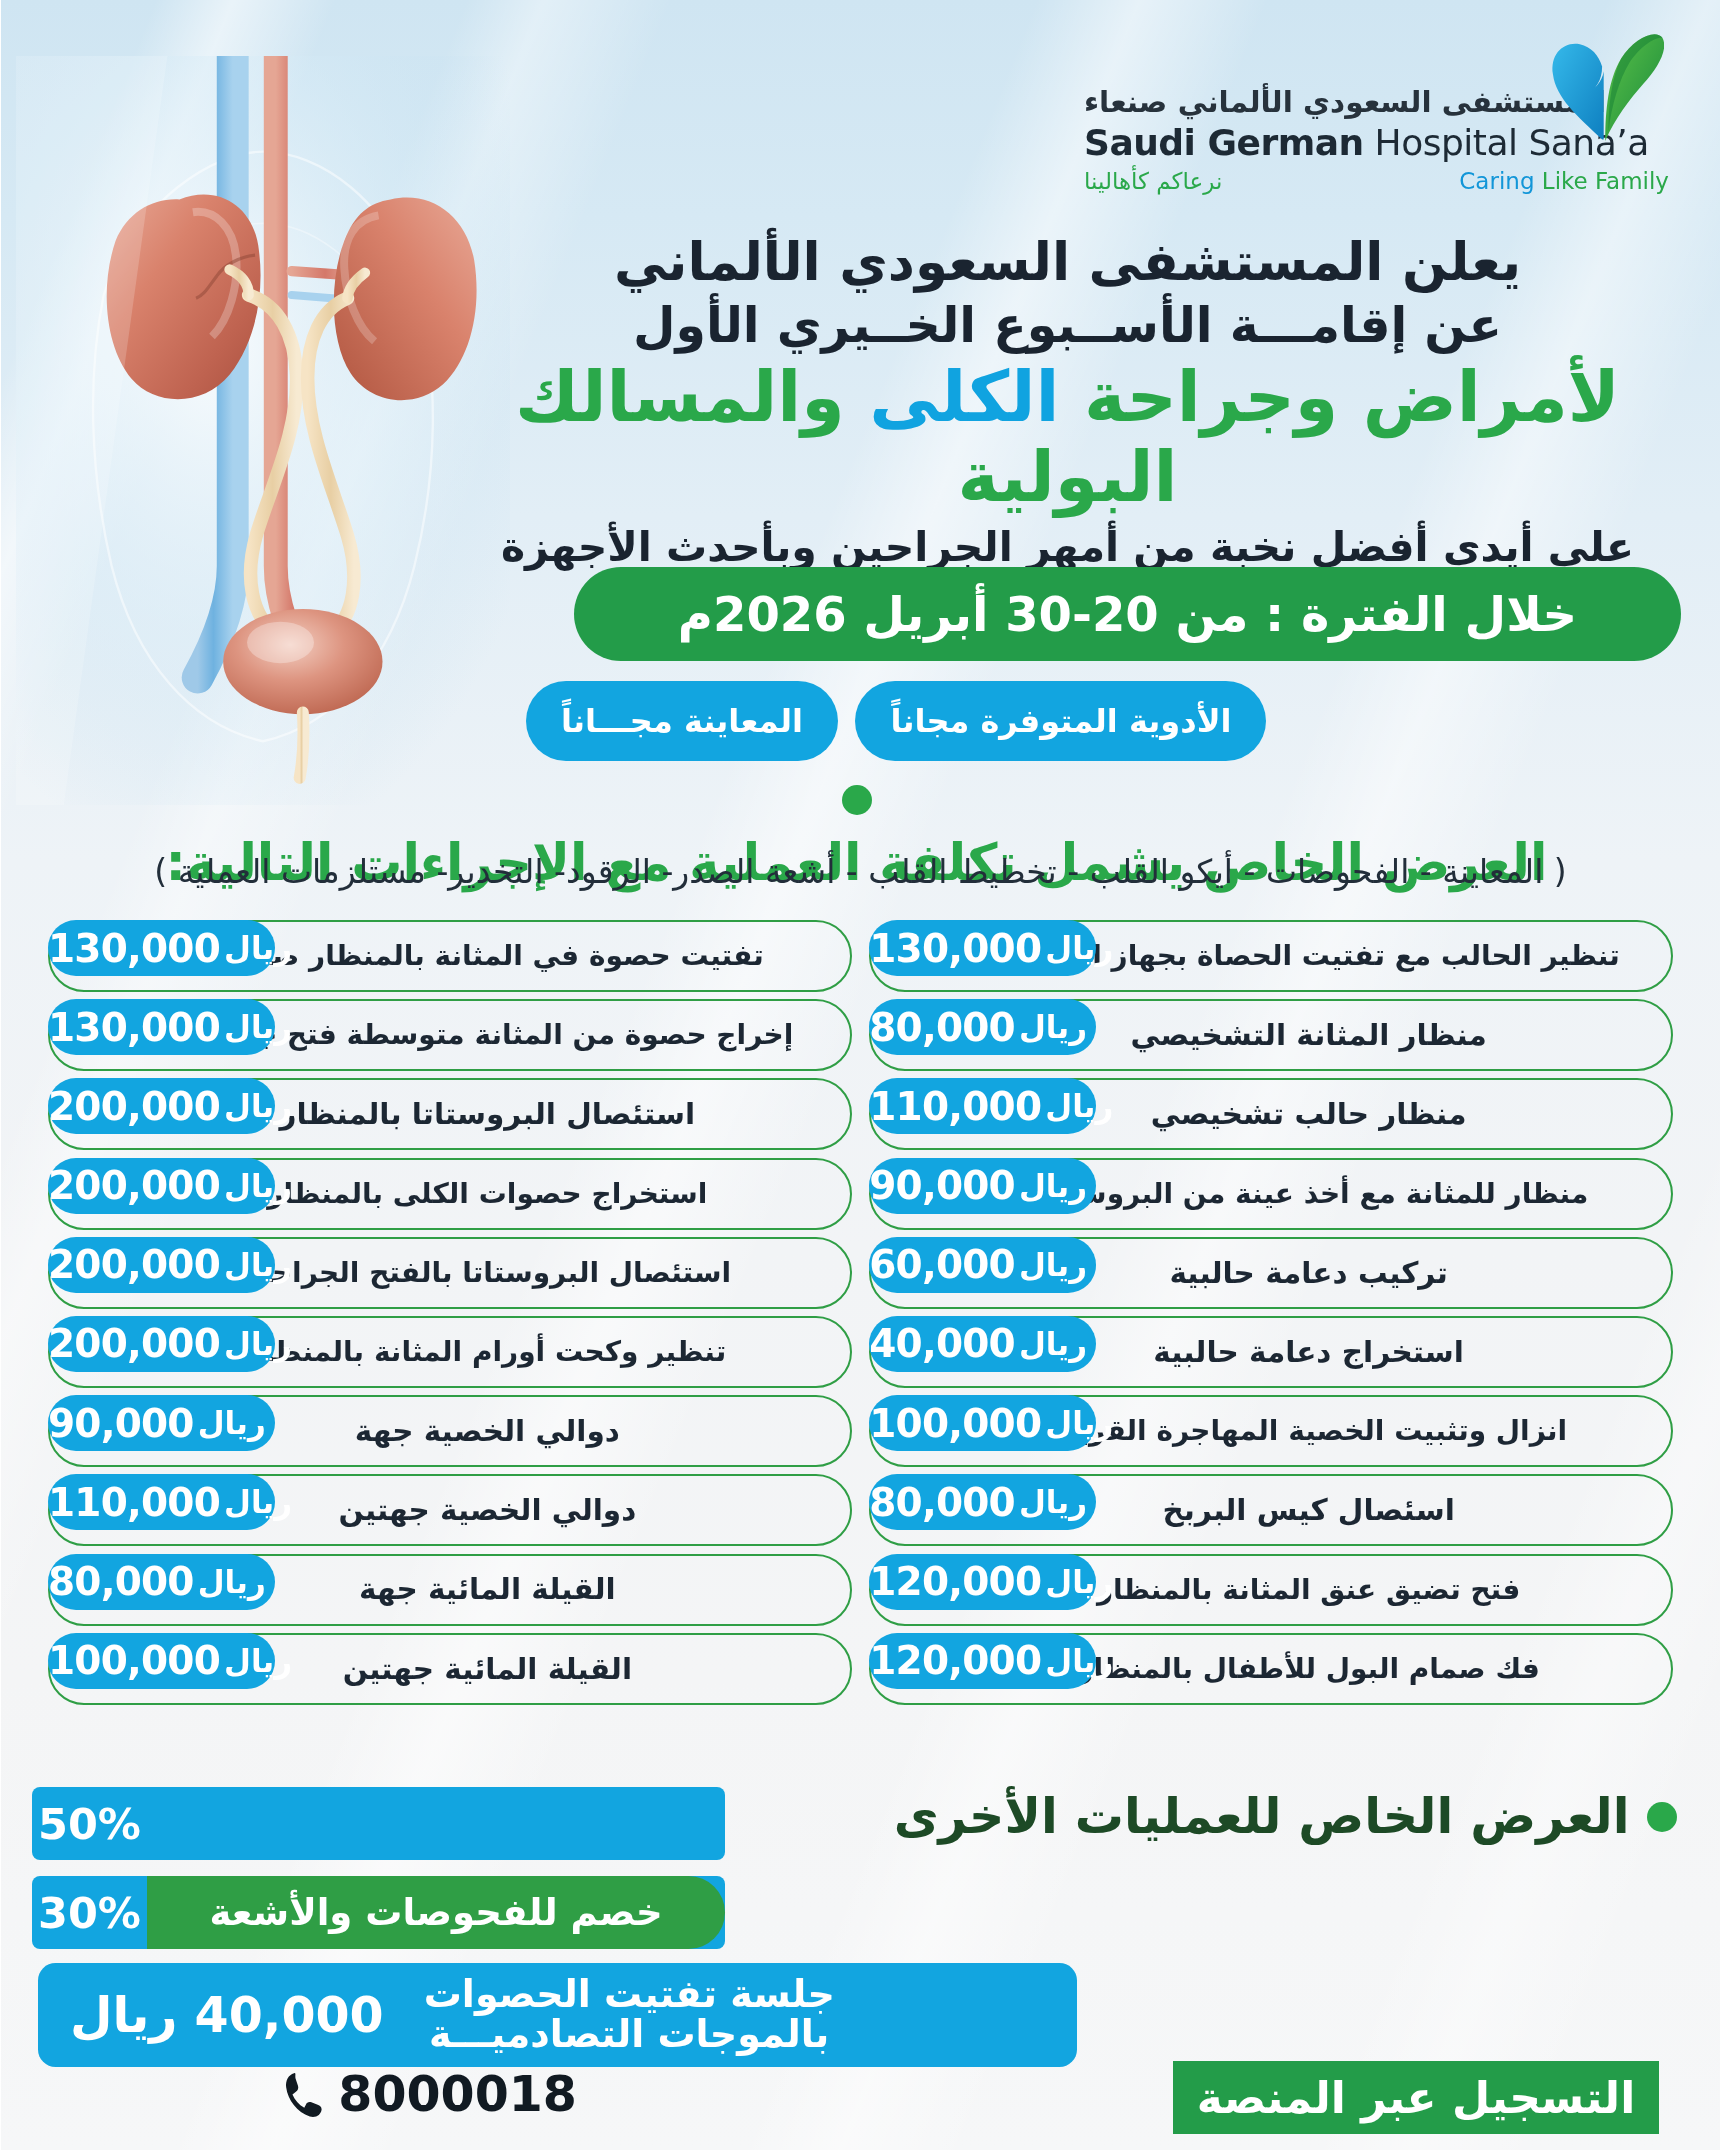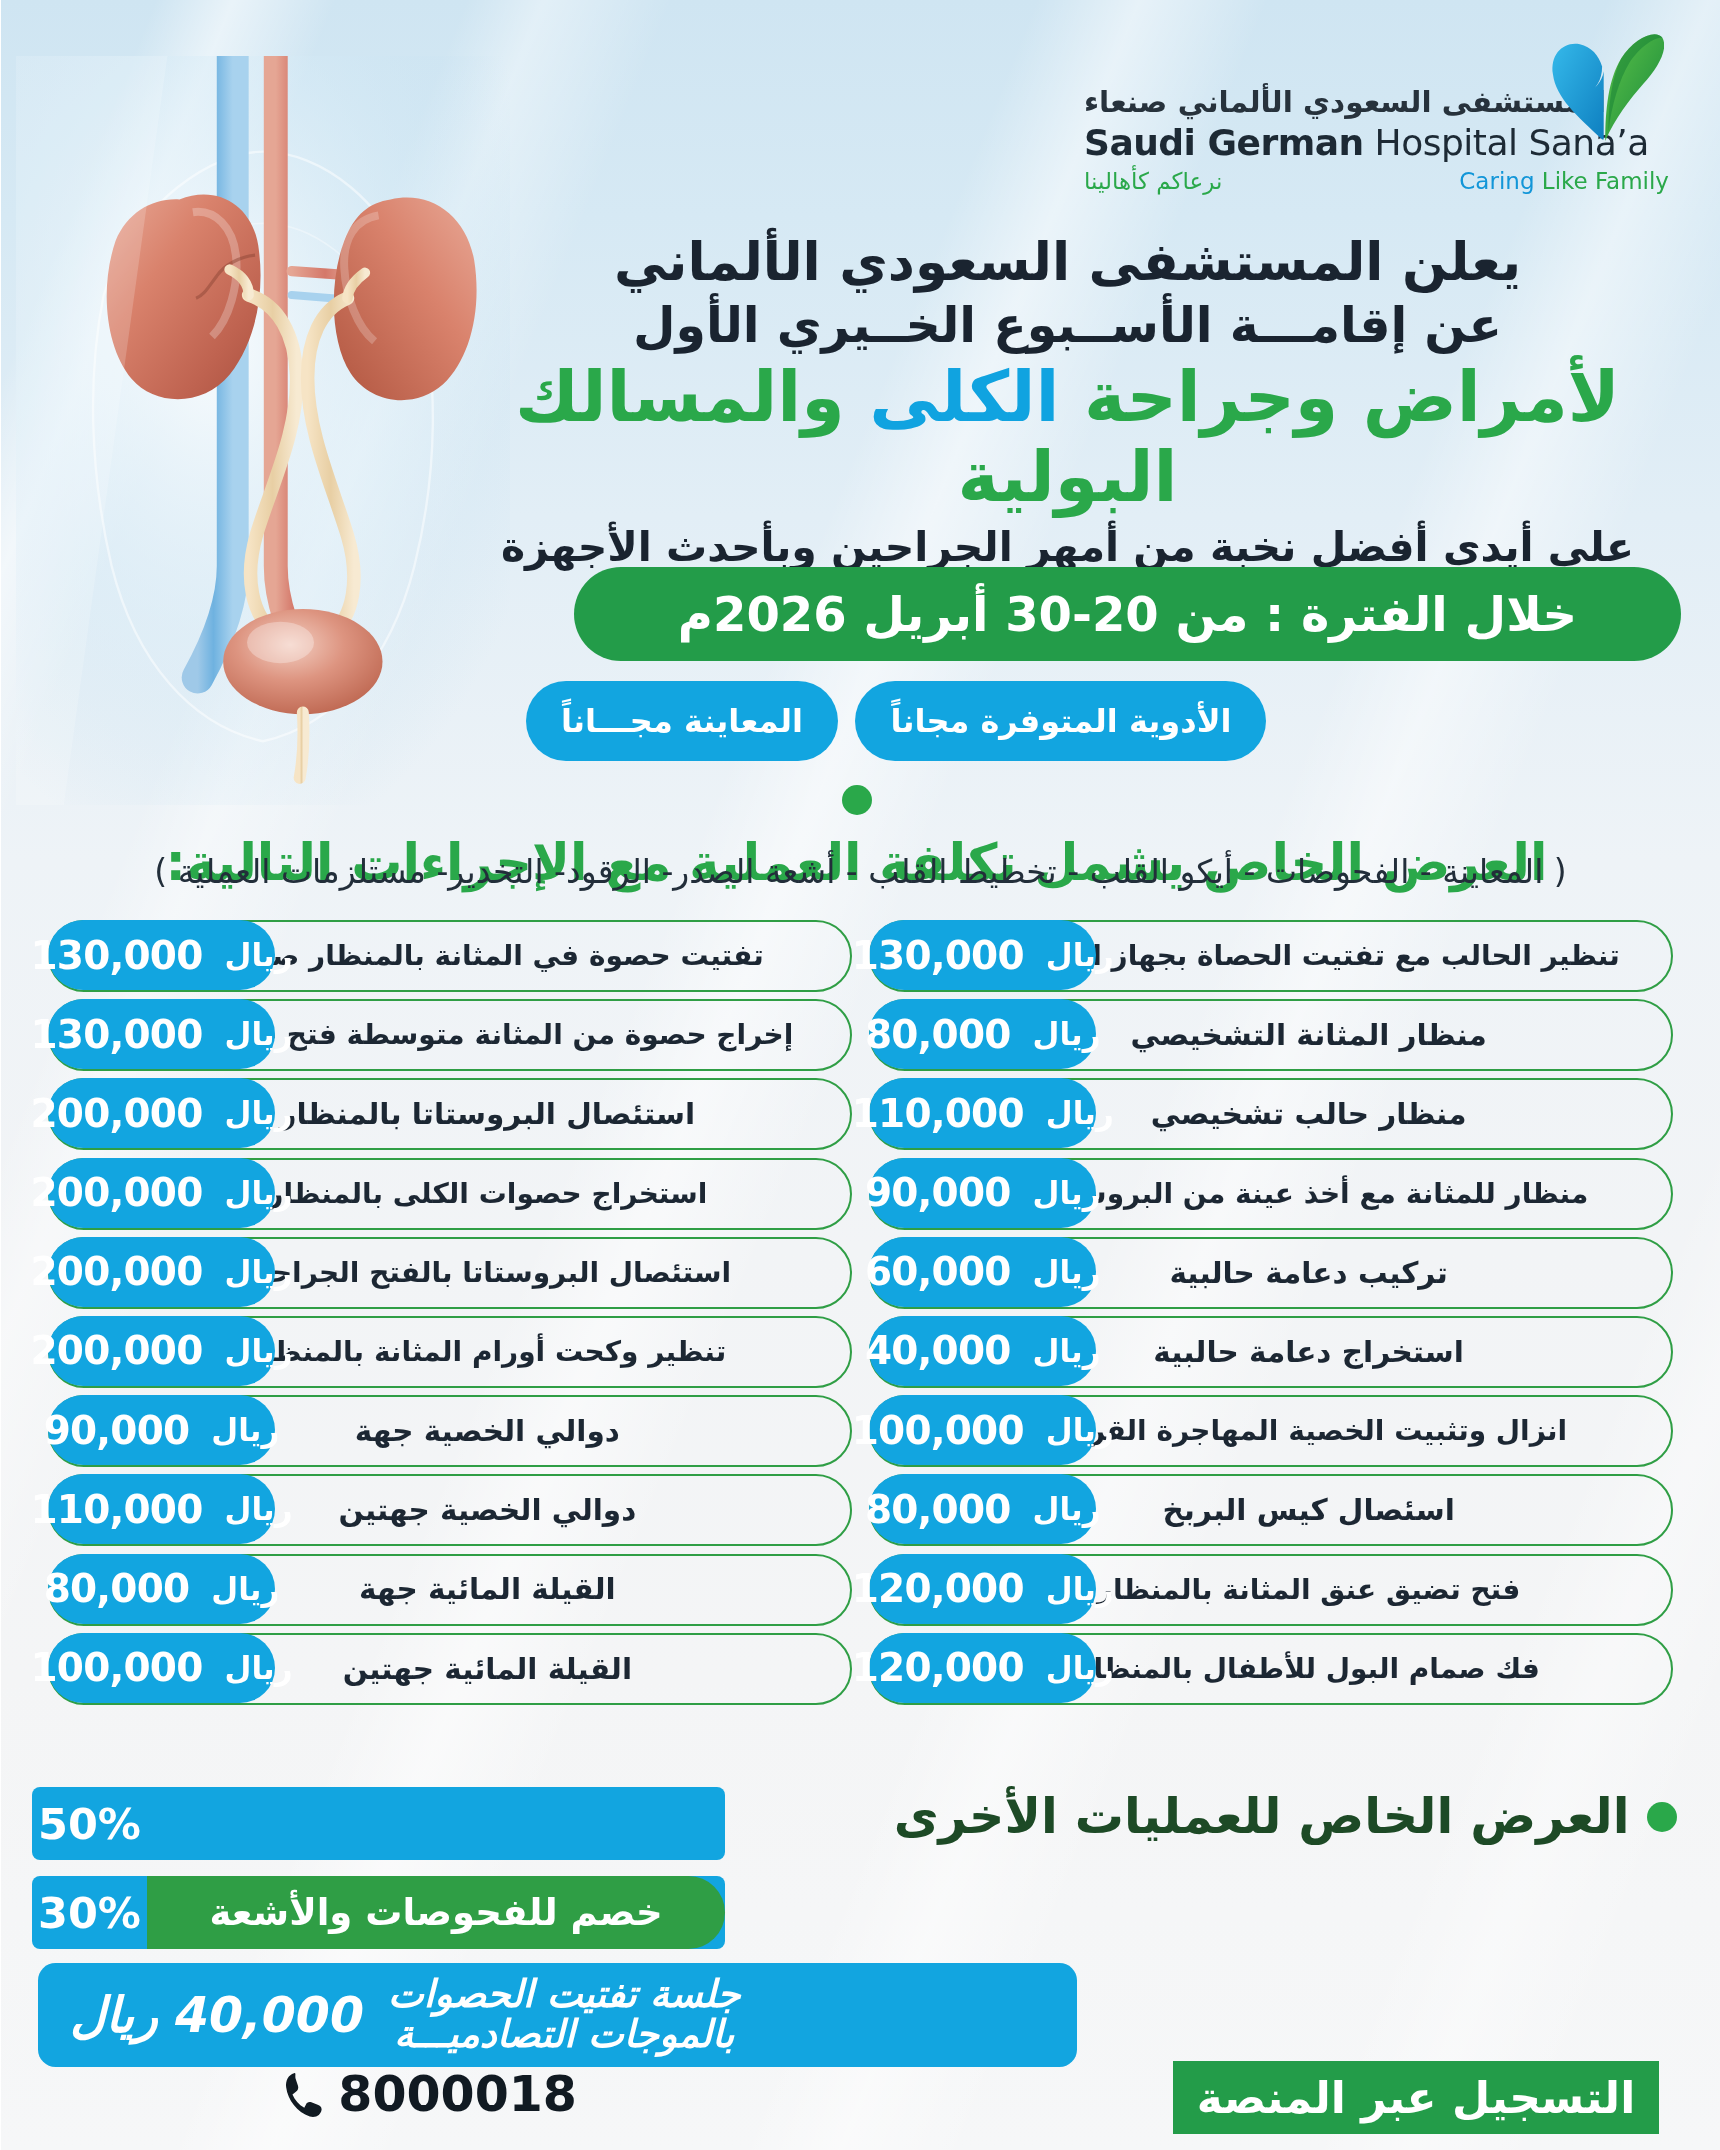--- a/index.html
+++ b/index.html
@@ -154,24 +154,24 @@
     padding: 0 21px 0 96px;
     text-align: center;
   }
   .row-name span {
     font-size: 29.5px; font-weight: 700; color: #1c2733;
     line-height: 1.02; display: block;
   }
   .row-name.two span { font-size: 28px; line-height: 1.0; }
   .row-price {
     position: absolute; left: 0; top: 0;
-    width: 227px; height: 70px;
+    width: 227px; height: 56px;
     background: #12A5E0; border-radius: 37px;
-    display: flex; align-items: center; justify-content: center;
-    gap: 22px; flex-direction: row-reverse;
+    display: flex; align-items: center; justify-content: flex-start;
+    gap: 4px; flex-direction: row-reverse;
   }
   .row-price .amt { color: #fff; font-size: 39px; font-weight: 700; letter-spacing: -0.8px; }
   .row-price .cur { color: #fff; font-size: 31px; font-weight: 700; }
 
   
   #disc-head {
     position: absolute; right: 44px; top: 1788px;
     display: flex; flex-direction: row; align-items: center; gap: 17.5px;
   }
   #disc-head .txt { font-size: 49px; font-weight: 700; color: #1d4a26; }
@@ -195,21 +195,21 @@
   }
   #disc1 { top: 1787px; gap: 48px; }
   #disc2 { top: 1876px; }
 
   
   #swave {
     position: absolute; left: 38px; top: 1963px;
     width: 1039px; height: 104px;
     background: #12A5E0; border-radius: 17.5px;
     display: flex; flex-direction: row-reverse; align-items: center;
-    padding: 0 32px; gap: 24px; justify-content: flex-start; font-style: italic;
+    padding: 0 32px; gap: 40px; justify-content: flex-start;
   }
   #swave .s-price { color: #fff; font-size: 49px; font-weight: 700; white-space: nowrap; }
   #swave .s-desc { color: #fff; font-size: 38px; font-weight: 700; line-height: 1.05; text-align: center; }
 
   
   #reg-btn {
     position: absolute; left: 1173px; top: 2061px;
     width: 486px; height: 73px;
     background: #239C49;
     display: flex; align-items: center; justify-content: center;

